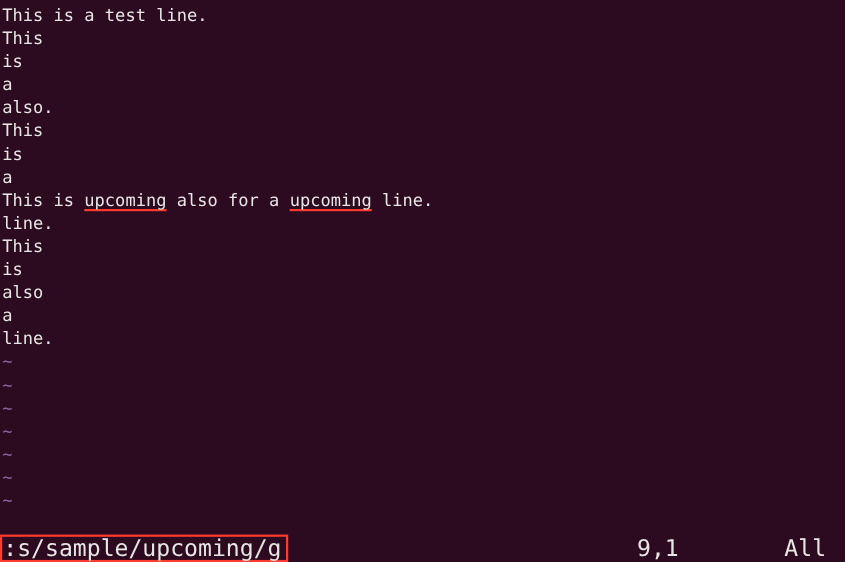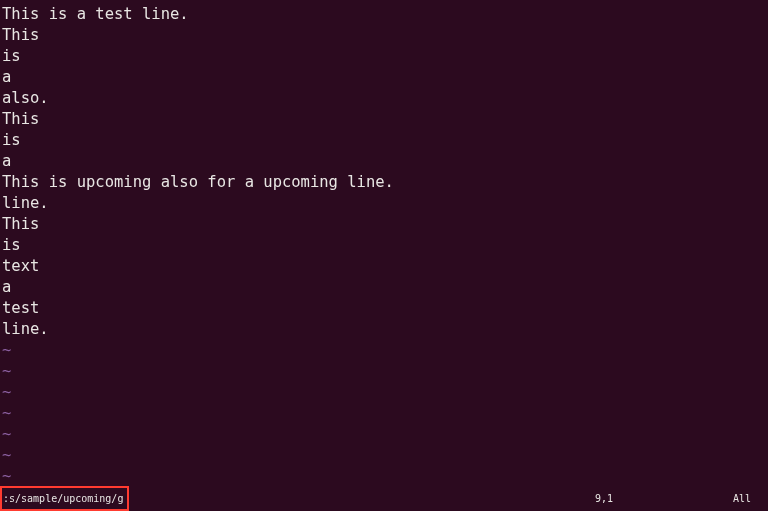--- a/index.html
+++ b/index.html
@@ -23,67 +23,67 @@
       right: 0;
     }
     .line {
       white-space: pre;
       height: 21px;
     }
     .tilde {
       color: #8b5fa0;
     }
     .underlined {
+      text-decoration: underline;
       text-decoration-color: #ff3b30;
       text-decoration-thickness: 2px;
       text-underline-offset: 3px;
     }
     .statusbar {
       position: absolute;
       left: 0;
       right: 0;
       bottom: 0;
       height: 26px;
       display: flex;
       align-items: center;
       color: #e8e6e3;
       padding-right: 17px;
-      font-size: 10px;
+      font-size: 21px;
     }
     .cmd-box {
       border: 2px solid #ff3b30;
       padding: 1px 4px 1px 1px;
       margin-left: 0px;
       display: inline-block;
       line-height: 19px;
     }
     .spacer { flex: 1; }
     .status-pos {
-      margin-right: 120px;
+      margin-right: 96px;
     }
   </style>
 </head>
 <body>
 
 <div class="buffer" id="buffer">
     <div class="line"><span>This is a test line.</span></div>
     <div class="line"><span>This</span></div>
     <div class="line"><span>is</span></div>
     <div class="line"><span>a</span></div>
     <div class="line"><span>also.</span></div>
     <div class="line"><span>This</span></div>
     <div class="line"><span>is</span></div>
     <div class="line"><span>a</span></div>
     <div class="line"><span>This is </span><span class="underlined">upcoming</span><span> also for a </span><span class="underlined">upcoming</span><span> line.</span></div>
     <div class="line"><span>line.</span></div>
     <div class="line"><span>This</span></div>
     <div class="line"><span>is</span></div>
-    <div class="line"><span>text</span></div>
+    <div class="line"><span>also</span></div>
     <div class="line"><span>a</span></div>
-    <div class="line"><span>test</span></div>
     <div class="line"><span>line.</span></div>
     <div class="line tilde"><span>~</span></div>
     <div class="line tilde"><span>~</span></div>
     <div class="line tilde"><span>~</span></div>
     <div class="line tilde"><span>~</span></div>
     <div class="line tilde"><span>~</span></div>
     <div class="line tilde"><span>~</span></div>
     <div class="line tilde"><span>~</span></div>
   </div>
 

